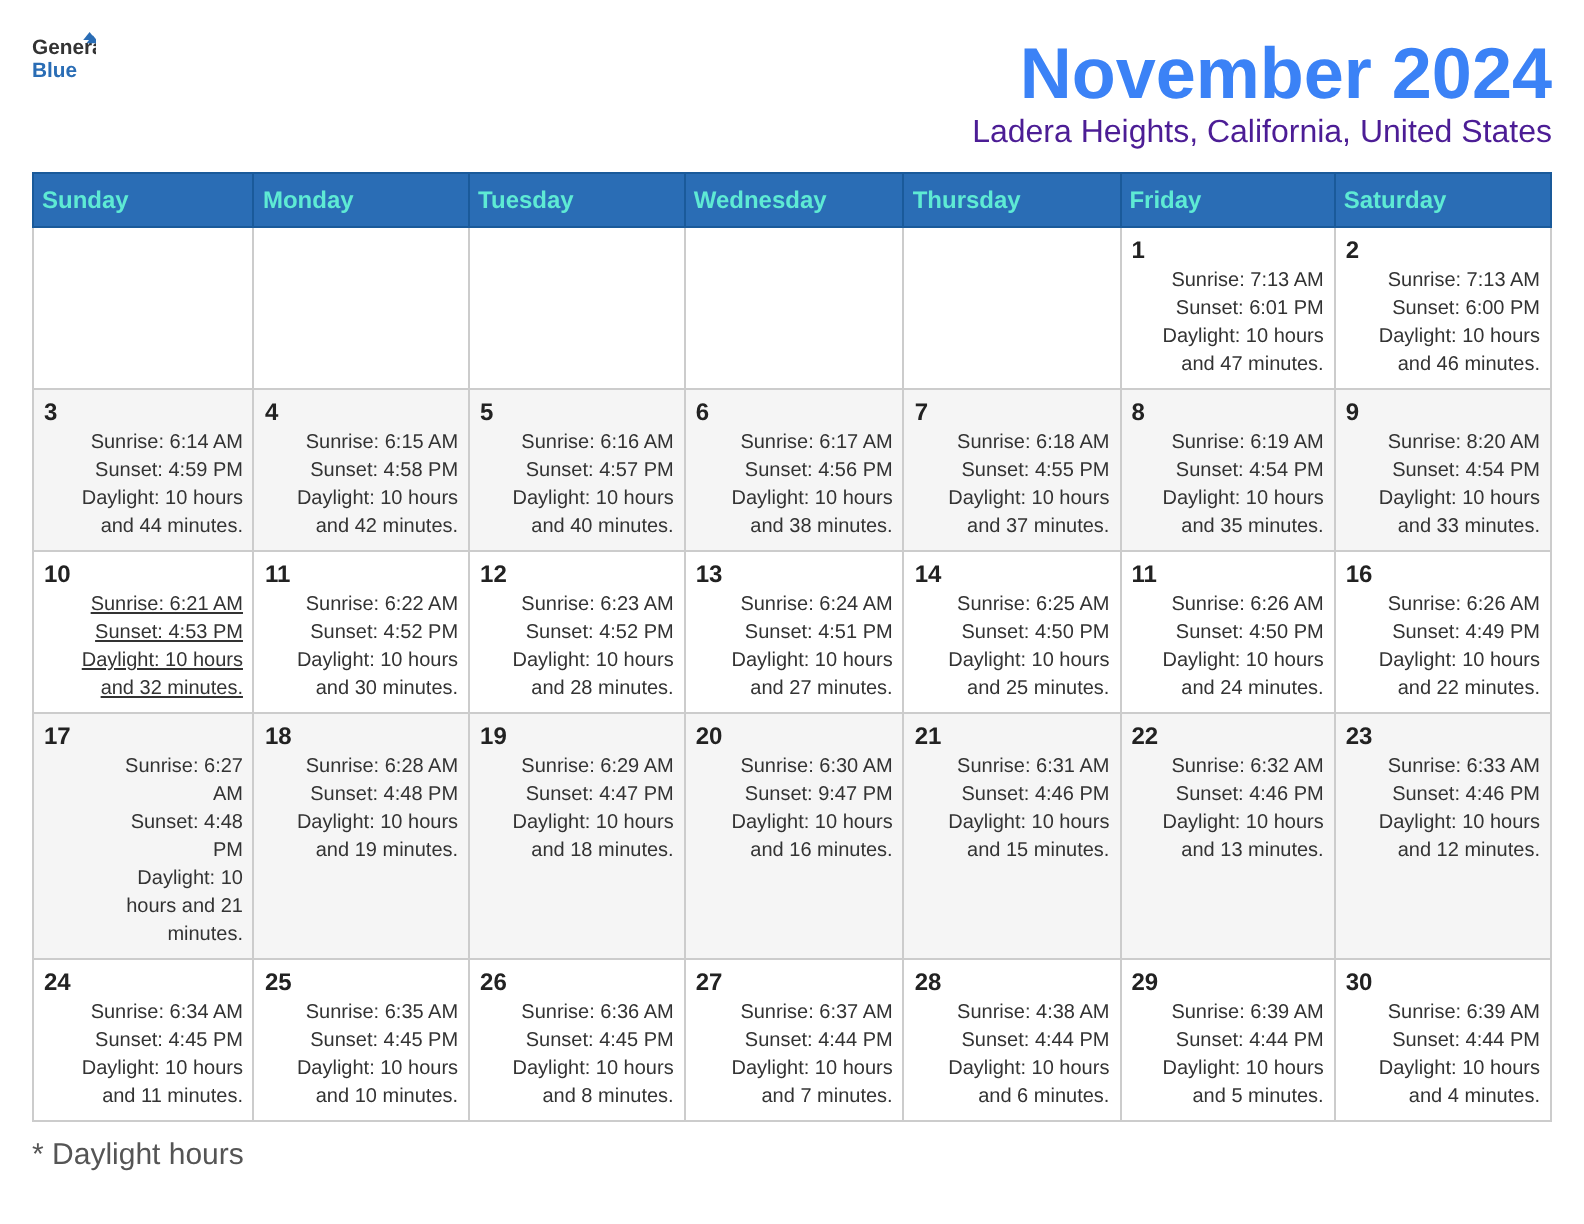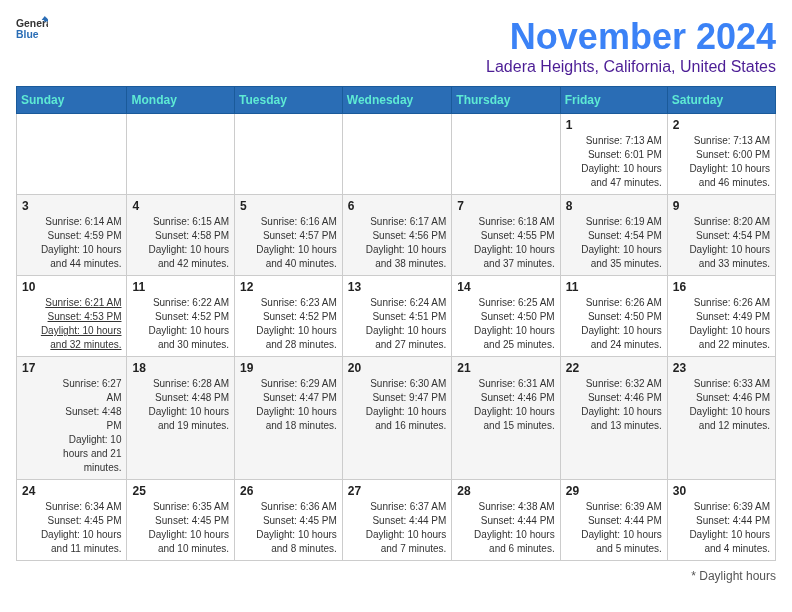--- a/index.html
+++ b/index.html
@@ -73,23 +73,23 @@
       font-size: 10px;
       color: #333;
       line-height: 1.4;
       text-align: right;
     }
     .empty-cell {
       background: #fff !important;
     }
     .footer-note {
       margin-top: 8px;
-      font-size: 12px;
+      font-size: 15px;
       color: #555;
-      text-align: right;
+      text-align: left;
     }
   </style>
 </head>
 <body>
 
 <div class="header-area">
   <div class="logo">
     <svg class="logo-icon" viewBox="0 0 40 35">
       <text x="0" y="14" font-size="13" font-weight="bold" fill="#333" font-family="Arial">General</text>
       <text x="0" y="28" font-size="13" font-weight="bold" fill="#2a6db5" font-family="Arial">Blue</text>

